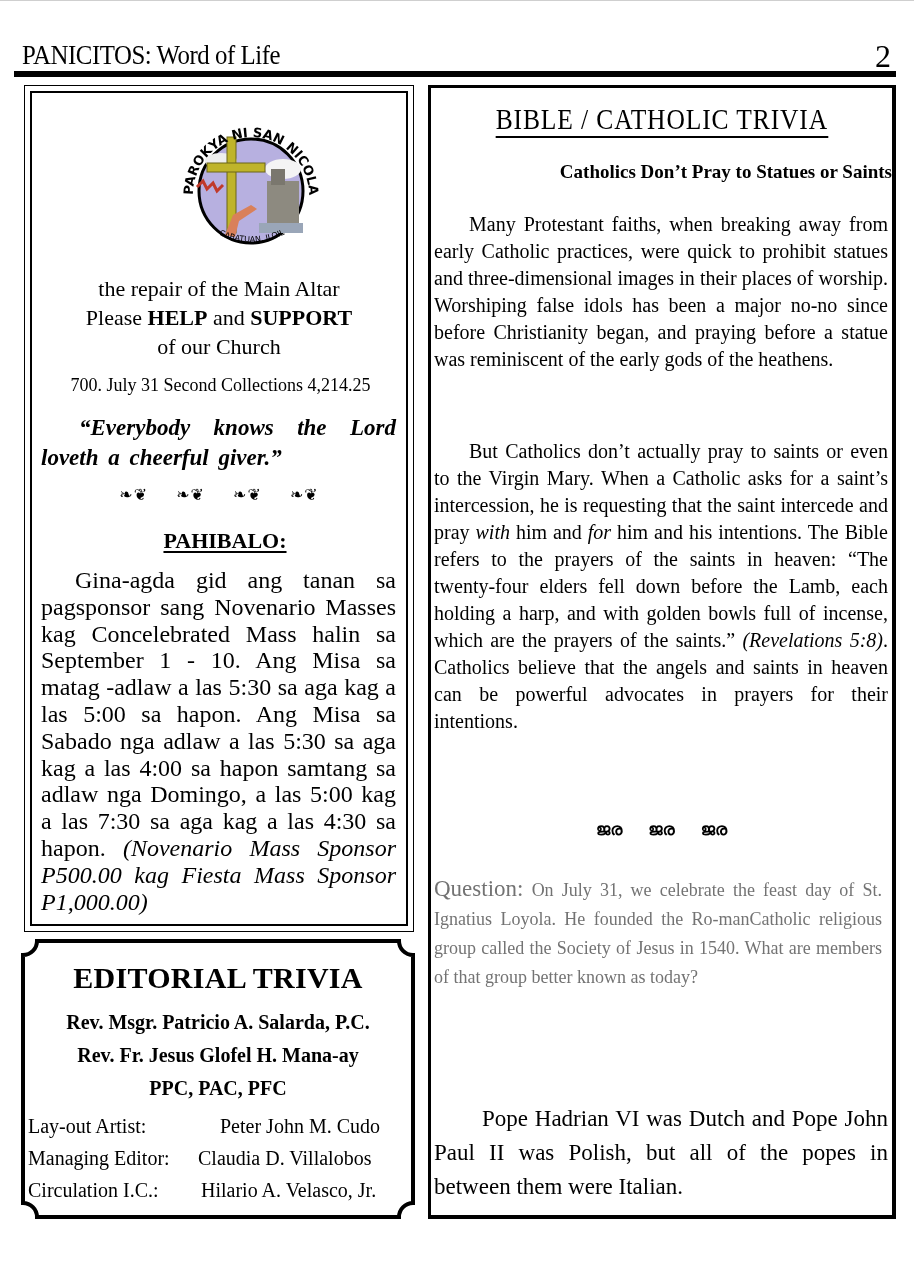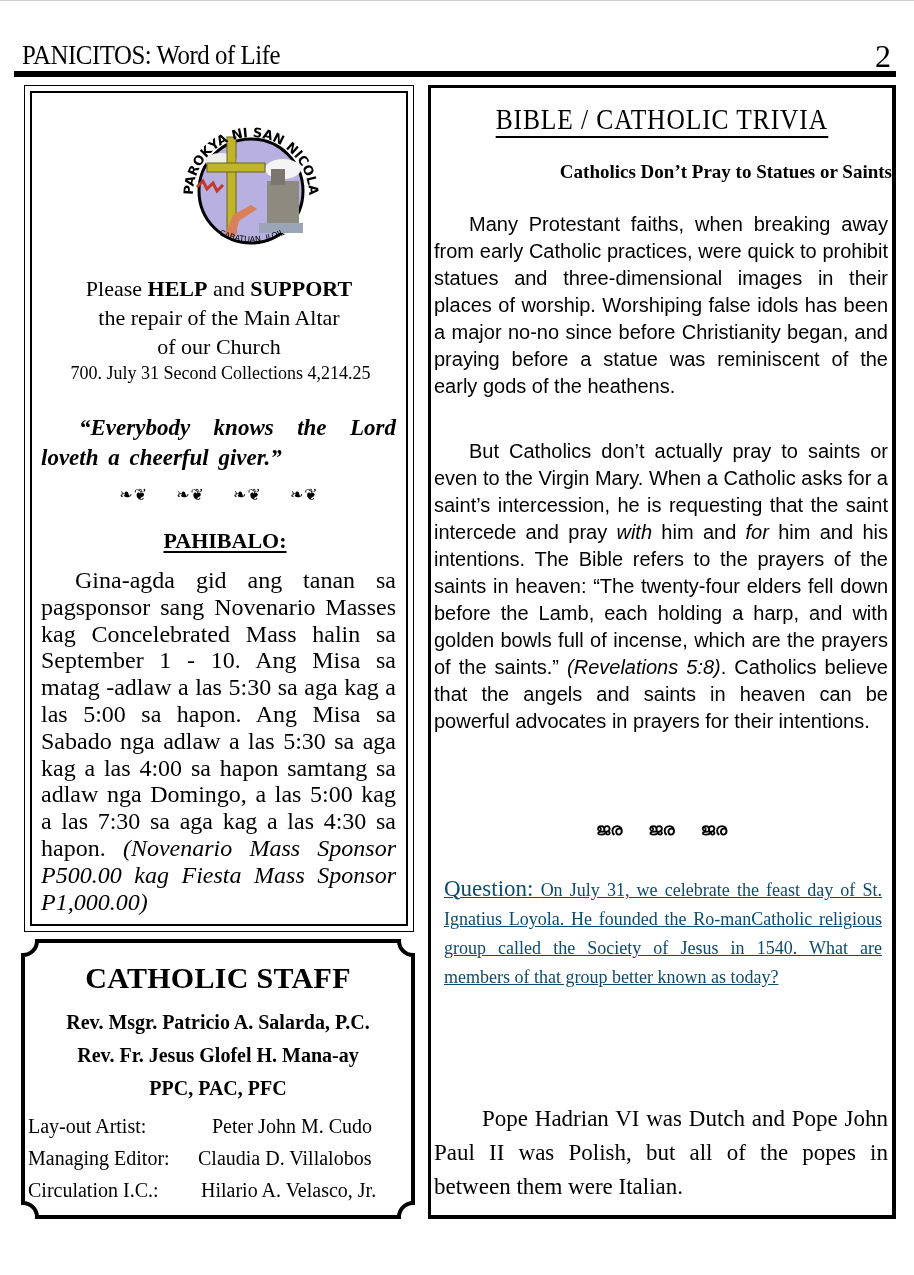--- a/index.html
+++ b/index.html
@@ -14,21 +14,21 @@
   .header-bar { position: absolute; left: 14px; top: 71px; width: 882px; height: 6px; background: #000; }
 
   
   .donate-box { position: absolute; left: 24px; top: 85px; width: 390px; height: 847px; border: 1px solid #000; }
   .donate-inner { position: absolute; left: 5px; top: 5px; right: 5px; bottom: 5px; border: 2px solid #000; }
 
   .logo { position: absolute; left: 143px; top: 10px; width: 150px; height: 160px; }
 
   .help { position: absolute; left: 0; right: 0; top: 181px; text-align: center; font-family: "Liberation Serif", serif; font-size: 22px; line-height: 29px; }
   .help b { font-weight: bold; }
-  .collections { position: absolute; left: 9px; right: 6px; top: 270px; font-family: "Liberation Serif", serif; font-size: 18px; text-align: center; white-space: nowrap; }
+  .collections { position: absolute; left: 9px; right: 6px; top: 282px; font-family: "Liberation Serif", serif; font-size: 18px; text-align: center; white-space: nowrap; }
   .quote { position: absolute; left: 9px; right: 10px; top: 320px; font-family: "Liberation Serif", serif; font-size: 23px; font-style: italic; font-weight: bold; line-height: 30px; text-align: justify; text-align-last: left; text-indent: 38px; word-spacing: 4px; }
   .orn-left { position: absolute; left: 0; right: 0; top: 392px; text-align: center; font-size: 16px; letter-spacing: 1px; word-spacing: 22px; color: #000; }
 
   .pahibalo-title { position: absolute; left: 0; right: 0; top: 435px; text-align: center; font-family: "Liberation Serif", serif; font-weight: bold; font-size: 22px; text-decoration: underline; text-underline-offset: 3px; padding-left: 12px; }
   .pahibalo-body { position: absolute; left: 9px; right: 10px; top: 474px; font-family: "Liberation Serif", serif; font-size: 24px; line-height: 26.8px; text-align: justify; }
   .pahibalo-body .indent { display: inline-block; width: 34px; }
   .pahibalo-body i { font-style: italic; }
 
   
   .editorial { position: absolute; left: 21px; top: 939px; width: 394px; height: 280px; }
@@ -37,26 +37,26 @@
   .ed-line { position: absolute; left: 0; right: 0; text-align: center; font-family: "Liberation Serif", serif; font-weight: bold; font-size: 20px; }
   .ed-row { position: absolute; left: 7px; right: 6px; font-family: "Liberation Serif", serif; font-size: 20px; white-space: nowrap; }
   .ed-row .role { display: inline-block; }
   .ed-row .name { position: absolute; }
 
   
   .trivia { position: absolute; left: 428px; top: 85px; width: 468px; height: 1134px; border: 3px solid #000; border-right-width: 4px; border-bottom-width: 4px; }
   .trivia-title { position: absolute; left: 0; right: 0; top: 14px; text-align: center; }
   .trivia-title span { font-family: "Liberation Serif", serif; font-size: 29px; letter-spacing: 1px; transform: scaleX(0.88); display: inline-block; border-bottom: 2px solid #000; padding-bottom: 0px; line-height: 34px; }
   .trivia-sub { position: absolute; left: 0; right: 0; top: 73px; text-align: right; font-family: "Liberation Serif", serif; font-weight: bold; font-size: 19px; }
-  .para { position: absolute; left: 3px; right: 4px; font-family: Liberation Sans, sans-serif; font-size: 20px; line-height: 27px; text-align: justify; }
+  .para { position: absolute; left: 3px; right: 4px; font-family: Liberation Serif, serif; font-size: 20px; line-height: 27px; text-align: justify; }
   .para .indent { display: inline-block; width: 35px; }
   .para i { font-style: italic; }
   .orn-right { position: absolute; left: 0; right: 0; top: 731px; text-align: center; font-size: 17px; font-weight: bold; word-spacing: 20px; }
 
-  .question { position: absolute; left: 13px; right: 10px; top: 786px; font-family: "Liberation Serif", serif; font-size: 18px; line-height: 29px; text-align: justify; color: #0c4a6e; text-decoration: underline; }
+  .question { position: absolute; left: 3px; right: 10px; top: 786px; font-family: "Liberation Serif", serif; font-size: 18px; line-height: 29px; text-align: justify; color: #737373; }
   .question .q-label { font-size: 23px; }
 
   .answer-title { position: absolute; left: 0; right: 0; top: 963px; text-align: center; font-family: "DejaVu Serif", serif; font-style: italic; font-size: 20px; text-decoration: underline; text-underline-offset: 3px; letter-spacing: -0.5px; }
   .answer-body { position: absolute; left: 3px; right: 4px; top: 1014px; font-family: "Liberation Serif", serif; font-size: 23px; line-height: 34px; text-align: justify; }
   .answer-body .indent { display: inline-block; width: 48px; }
 </style>
 </head>
 <body>
 
 <div class="top-rule"></div>
@@ -87,49 +87,49 @@
       <path d="M 22 84 l 6 -6 l 4 8 l 6 -6 l 4 8 l 6 -6" stroke="#c03a2a" stroke-width="3" fill="none"></path>
       <text font-family="DejaVu Sans, sans-serif" font-weight="bold" font-size="13" fill="#000">
         <textPath href="#ringTop" startOffset="0">PAROKYA NI SAN NICOLAS DE TOLENTINO</textPath>
       </text>
       <text font-family="DejaVu Sans, sans-serif" font-size="8" fill="#000">
         <textPath href="#ringBot" startOffset="4">CABATUAN, ILOILO</textPath>
       </text>
     </svg>
 
     <div class="help">
+      <div>the repair of the Main Altar</div>
       <div>
         <span>Please </span><b>HELP</b><span> and </span><b>SUPPORT</b>
       </div>
-      <div>the repair of the Main Altar</div>
       <div>of our Church</div>
     </div>
 
     <div class="collections">700. July 31 Second Collections 4,214.25</div>
 
     <div class="quote">“Everybody knows the Lord loveth a cheerful giver.”</div>
 
     <div class="orn-left">❧❦ ❧❦ ❧❦ ❧❦</div>
 
     <div class="pahibalo-title">PAHIBALO:</div>
     <div class="pahibalo-body"><span class="indent"></span><span>Gina-agda gid ang tanan sa pagsponsor sang Novenario Masses kag Concelebrated Mass halin sa September 1 - 10. Ang Misa sa matag -adlaw a las 5:30 sa aga kag a las 5:00 sa hapon. Ang Misa sa Sabado nga adlaw a las 5:30 sa aga kag a las 4:00 sa hapon samtang sa adlaw nga Domingo, a las 5:00 kag a las 7:30 sa aga kag a las 4:30 sa hapon.</span> <i>(Novenario Mass Sponsor P500.00 kag Fiesta Mass Sponsor P1,000.00)</i></div>
   </div>
 </div>
 
 <div class="editorial">
   <svg class="frame" width="394" height="280">
     <path d="M 16 2 L 378 2 A 14 14 0 0 0 392 16 L 392 264 A 14 14 0 0 0 378 278 L 16 278 A 14 14 0 0 0 2 264 L 2 16 A 14 14 0 0 0 16 2 Z" fill="none" stroke="#000" stroke-width="4"></path>
   </svg>
-  <div class="ed-title">CATHOLIC STAFF</div>
+  <div class="ed-title">EDITORIAL TRIVIA</div>
   <div class="ed-line" style="top:72px">Rev. Msgr. Patricio A. Salarda, P.C.</div>
   <div class="ed-line" style="top:105px">Rev. Fr. Jesus Glofel H. Mana-ay</div>
   <div class="ed-line" style="top:138px">PPC, PAC, PFC</div>
   <div class="ed-row" style="top:176px">
     <span class="role">Lay-out Artist:</span>
-    <span class="name" style="left:184px">Peter John M. Cudo</span>
+    <span class="name" style="left:192px">Peter John M. Cudo</span>
   </div>
   <div class="ed-row" style="top:208px">
     <span class="role">Managing Editor:</span>
     <span class="name" style="left:170px">Claudia D. Villalobos</span>
   </div>
   <div class="ed-row" style="top:240px">
     <span class="role">Circulation I.C.:</span>
     <span class="name" style="left:173px">Hilario A. Velasco, Jr.</span>
   </div>
 </div>

